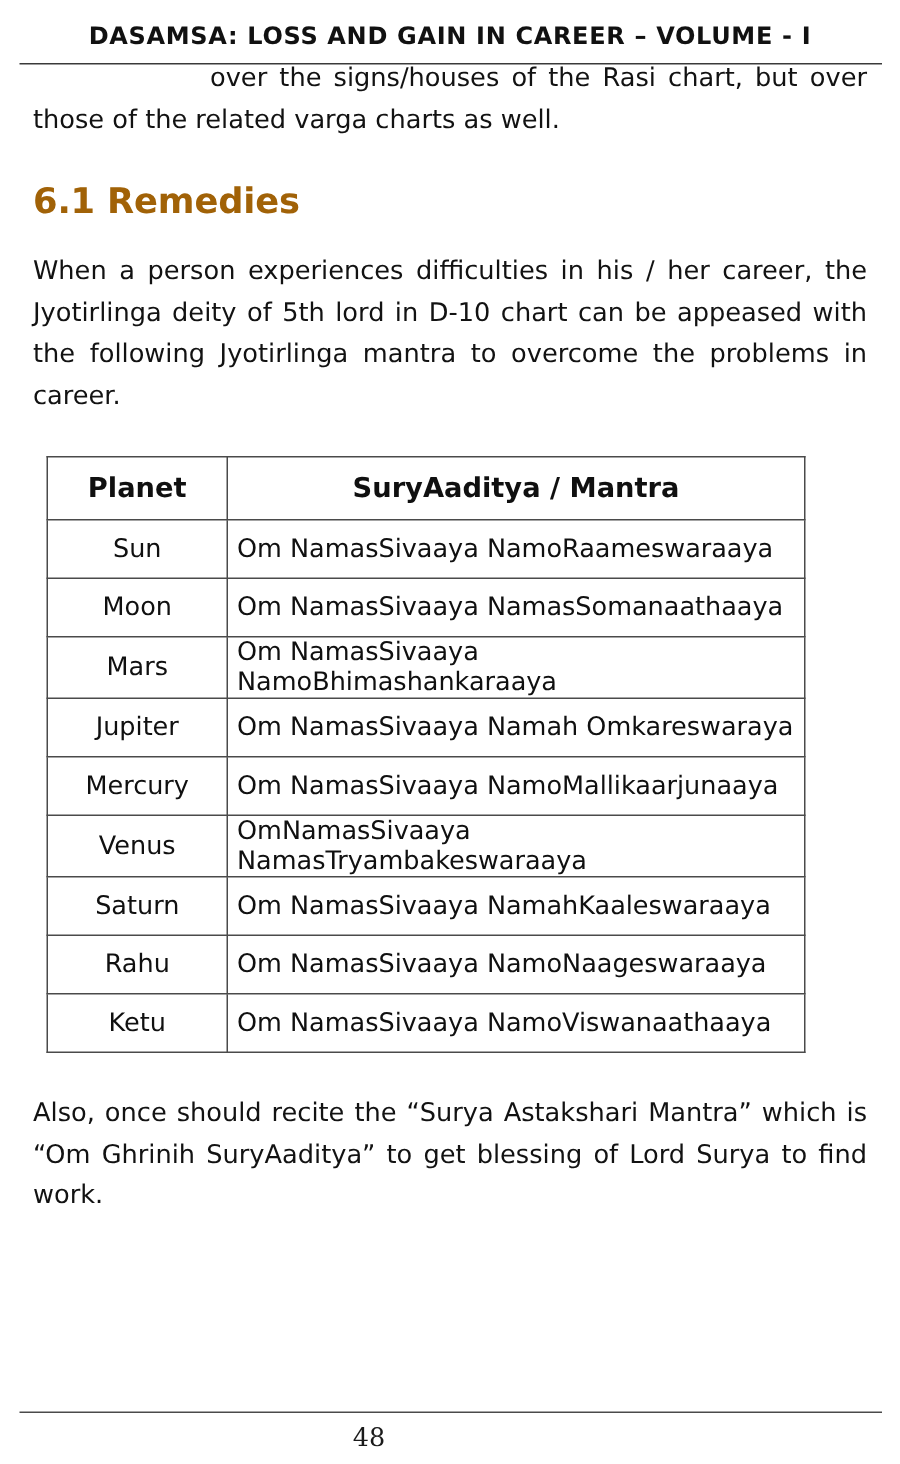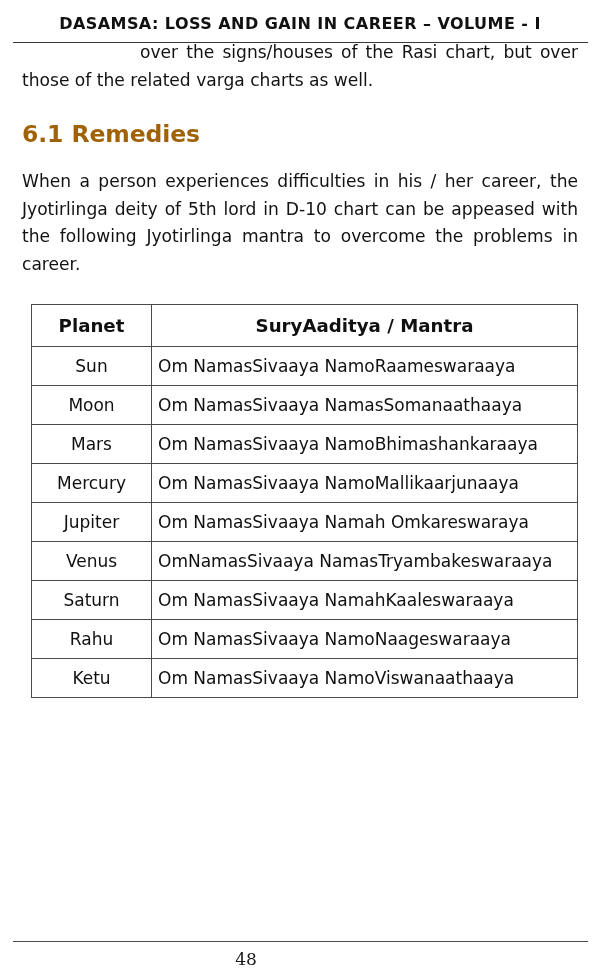--- a/index.html
+++ b/index.html
@@ -76,21 +76,21 @@
     color: #a16207;
   }
 
   
   .mantra-table-wrap {
     margin-top: 26px;
   }
 
   table.mantra-table {
     border-collapse: collapse;
-    width: 547px;
+    width: 506px;
     margin-left: 9px;
     table-layout: fixed;
   }
 
   table.mantra-table th,
   table.mantra-table td {
     border: 1px solid #4a4a4a;
     font-size: 17px;
     color: #101010;
     height: 38px;
@@ -179,26 +179,26 @@
           </tr>
           <tr>
             <td class="cell-planet">Moon</td>
             <td class="cell-mantra">Om NamasSivaaya NamasSomanaathaaya</td>
           </tr>
           <tr>
             <td class="cell-planet">Mars</td>
             <td class="cell-mantra">Om NamasSivaaya NamoBhimashankaraaya</td>
           </tr>
           <tr>
+            <td class="cell-planet">Jupiter</td>
+            <td class="cell-mantra">Om NamasSivaaya Namah Omkareswaraya</td>
+          </tr>
+          <tr>
             <td class="cell-planet">Mercury</td>
             <td class="cell-mantra">Om NamasSivaaya NamoMallikaarjunaaya</td>
-          </tr>
-          <tr>
-            <td class="cell-planet">Jupiter</td>
-            <td class="cell-mantra">Om NamasSivaaya Namah Omkareswaraya</td>
           </tr>
           <tr>
             <td class="cell-planet">Venus</td>
             <td class="cell-mantra">OmNamasSivaaya NamasTryambakeswaraaya</td>
           </tr>
           <tr>
             <td class="cell-planet">Saturn</td>
             <td class="cell-mantra">Om NamasSivaaya NamahKaaleswaraaya</td>
           </tr>
           <tr>
@@ -206,20 +206,21 @@
             <td class="cell-mantra">Om NamasSivaaya NamoNaageswaraaya</td>
           </tr>
           <tr>
             <td class="cell-planet">Ketu</td>
             <td class="cell-mantra">Om NamasSivaaya NamoViswanaathaaya</td>
           </tr>
         </tbody>
       </table>
     </div>
 
+    <p class="para closing">Also, once should recite the “Surya Astakshari Mantra” which is “Om Ghrinih SuryAaditya” to get blessing of Lord Surya to find work.</p>
 
   </div>
 
   <div class="rule-bottom"></div>
 
   <div class="page-number">48</div>
 
 </div>
 
 </body></html>

